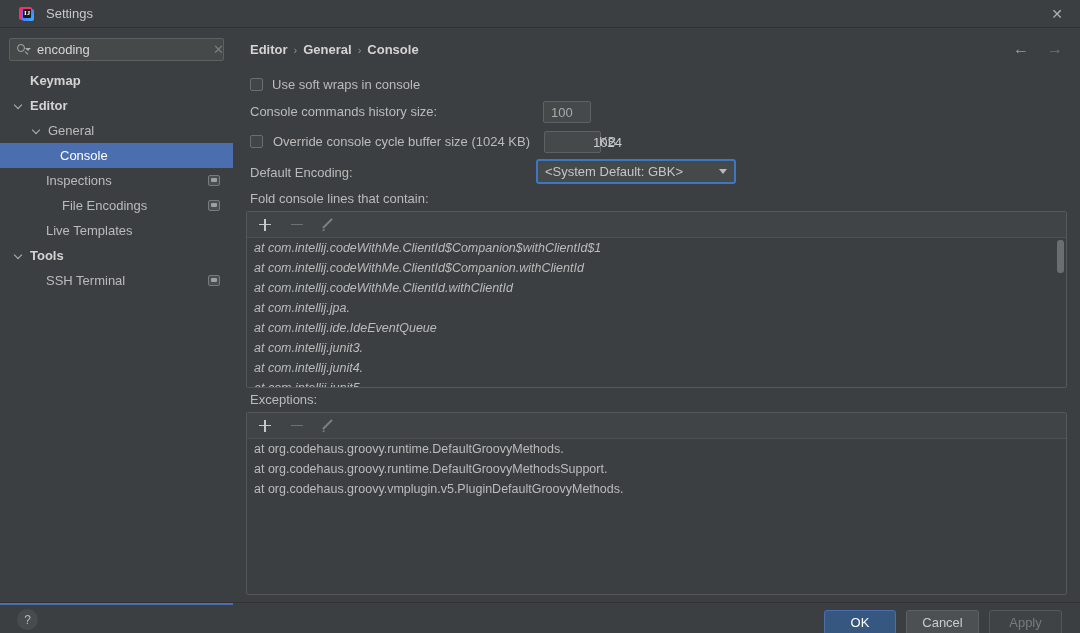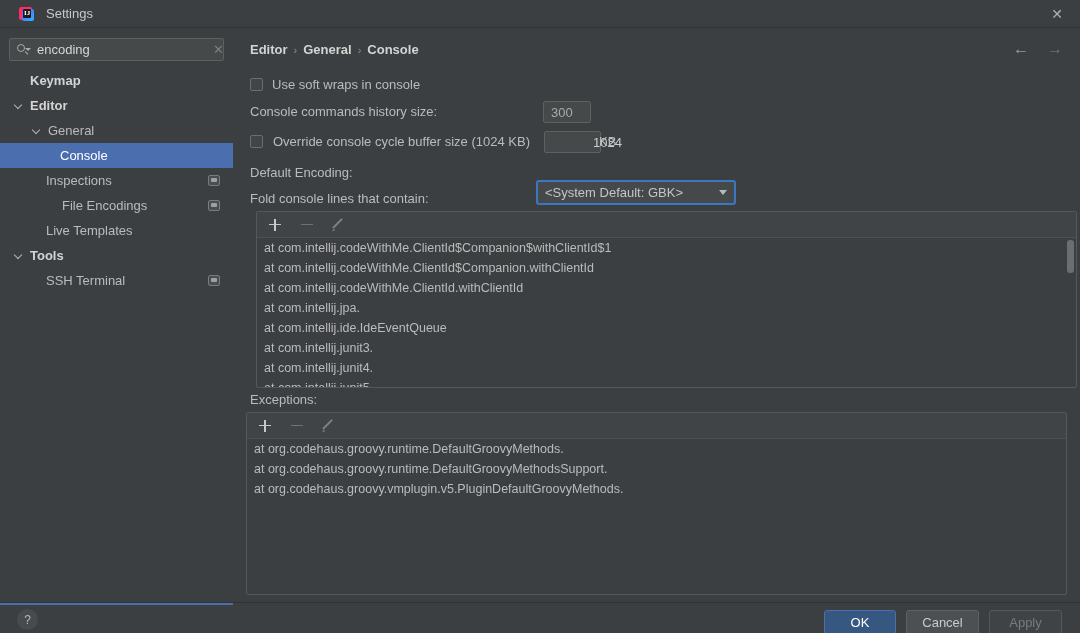--- a/index.html
+++ b/index.html
@@ -101,21 +101,21 @@
     height: 22px; background: #45494a; border: 1px solid #5e6163; border-radius: 2px;
     color: #a7abad; font-size: 13px; display: flex; align-items: center; padding: 0 7px;
     font-family: "Liberation Sans", sans-serif;
   }
   .tfield.bright { color: #c9cdd0; }
 
   .combo {
     width: 200px; height: 25px; background: #45494a;
     border: 2px solid #3d77c2; border-radius: 3px;
     display: flex; align-items: center; justify-content: space-between;
-    padding: 0 7px; color: #c2c6c8; font-size: 13px; margin-top: 21px;
+    padding: 0 7px; color: #c2c6c8; font-size: 13px;
   }
   .combo .caret { width: 0; height: 0; border-left: 4.5px solid transparent; border-right: 4.5px solid transparent; border-top: 5px solid #b7bbbd; }
 
   
   .panel {
     position: absolute; background: #3c3f41; border: 1px solid #555859; border-radius: 2px;
     overflow: hidden;
   }
   .panel-toolbar {
     height: 26px; background: #414446; border-bottom: 1px solid #4e5153;
@@ -244,41 +244,41 @@
     </div>
 
     <div class="row" style="left:17px; top:49px;">
       <div class="chk"></div>
       <div class="lbl" style="margin-left:9px;">Use soft wraps in console</div>
     </div>
 
     <div class="row" style="left:17px; top:76px;">
       <div class="lbl">Console commands history size:</div>
     </div>
-    <div class="tfield" style="position:absolute; left:310px; top:73px; width:48px;">300</div>
+    <div class="tfield" style="position:absolute; left:310px; top:73px; width:48px;">100</div>
 
     <div class="row" style="left:17px; top:106px;">
       <div class="chk"></div>
       <div class="lbl" style="margin-left:10px;">Override console cycle buffer size (1024 KB)</div>
     </div>
     <div class="tfield bright" style="position:absolute; left:311px; top:103px; width:48px;padding-left:48px;">1024</div>
     <div class="lbl" style="position:absolute; left:366px; top:106px;">KB</div>
 
     <div class="row" style="left:17px; top:137px;">
       <div class="lbl">Default Encoding:</div>
     </div>
     <div class="combo" style="position:absolute; left:303px; top:131px;">
       <span>&lt;System Default: GBK&gt;</span>
       <span class="caret"></span>
     </div>
 
     <div class="row" style="left:17px; top:163px;">
       <div class="lbl">Fold console lines that contain:</div>
     </div>
-    <div class="panel" style="left:23px; top:183px; width:821px; height:177px;">
+    <div class="panel" style="left:13px; top:183px; width:821px; height:177px;font-style:italic;">
       <div class="panel-toolbar">
         <div class="tb-btn tb-plus"></div>
         <div class="tb-btn tb-minus"></div>
         <div class="tb-btn tb-pencil"></div>
       </div>
       <div class="panel-body" style="height:149px;" id="fold-list">
         <div class="scroll-track">
           <div class="scroll-thumb" style="top:2px; height:33px;"></div>
         </div>
       <div class="list-line">at com.intellij.codeWithMe.ClientId$Companion$withClientId$1</div>

